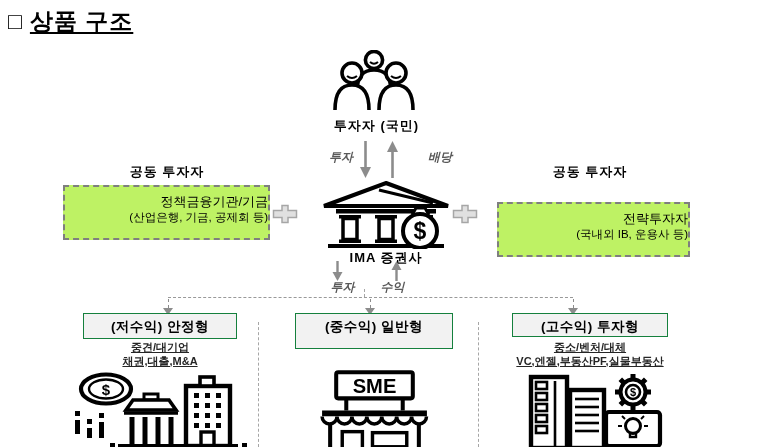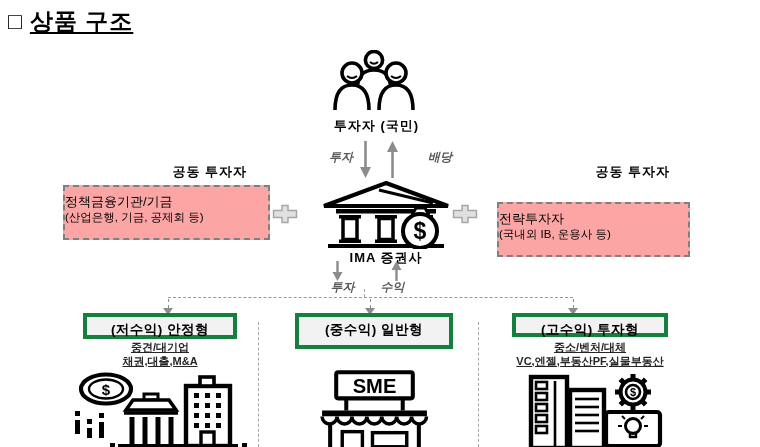--- a/index.html
+++ b/index.html
@@ -2,26 +2,26 @@
 <html><head>
 <meta charset="utf-8">
 <style>
   html,body{margin:0;padding:0;background:#fff;}
   #stage{position:relative;width:760px;height:447px;background:#fff;overflow:hidden;
          font-family:"Liberation Sans",sans-serif;color:#000;}
   .abs{position:absolute;}
   .c{text-align:center;}
   .title{font-size:23px;font-weight:bold;letter-spacing:1px;}
   .title .ul{text-decoration:underline;text-underline-offset:3px;margin-left:7px;}
-  .hdr{font-weight:bold;font-size:13px;letter-spacing:1px;text-align:right;}
+  .hdr{font-weight:bold;font-size:13px;letter-spacing:1px;}
   .lbl{font-weight:bold;font-size:13px;letter-spacing:1px;}
-  .dashbox{background:#fca5a5;border:2px dashed #7f7f7f;text-align:left;box-sizing:border-box;padding-top:6px;}
+  .dashbox{background:#bef264;border:2px dashed #7f7f7f;text-align:right;box-sizing:border-box;padding-top:6px;}
   .dashbox .l1{font-size:13px;line-height:17px;}
   .dashbox .l2{font-size:11.5px;line-height:15px;}
-  .pbox{background:#f2f2f2;border:4px solid #15803d;font-weight:bold;font-size:13.5px;
+  .pbox{background:#f2f2f2;border:1px solid #15803d;font-weight:bold;font-size:13.5px;
         text-align:center;line-height:25px;box-sizing:border-box;letter-spacing:0.5px;}
   .desc{font-weight:bold;font-size:11px;line-height:13.5px;text-align:center;color:#262626;}
   .desc span{text-decoration:underline;}
   .ital{font-style:italic;color:#595959;font-size:12px;font-weight:bold;}
   .hd{border-top:1.5px dashed #999;}
   .vd{border-left:1.5px dashed #a6a6a6;}
   .drop{position:absolute;width:10px;display:flex;flex-direction:column;align-items:center;}
   .dropline{width:0;height:9px;border-left:1.5px dashed #8c8c8c;}
   .tri{width:0;height:0;border-left:5px solid transparent;border-right:5px solid transparent;border-top:7px solid #8c8c8c;}
   svg text{font-family:"Liberation Sans",sans-serif;}

